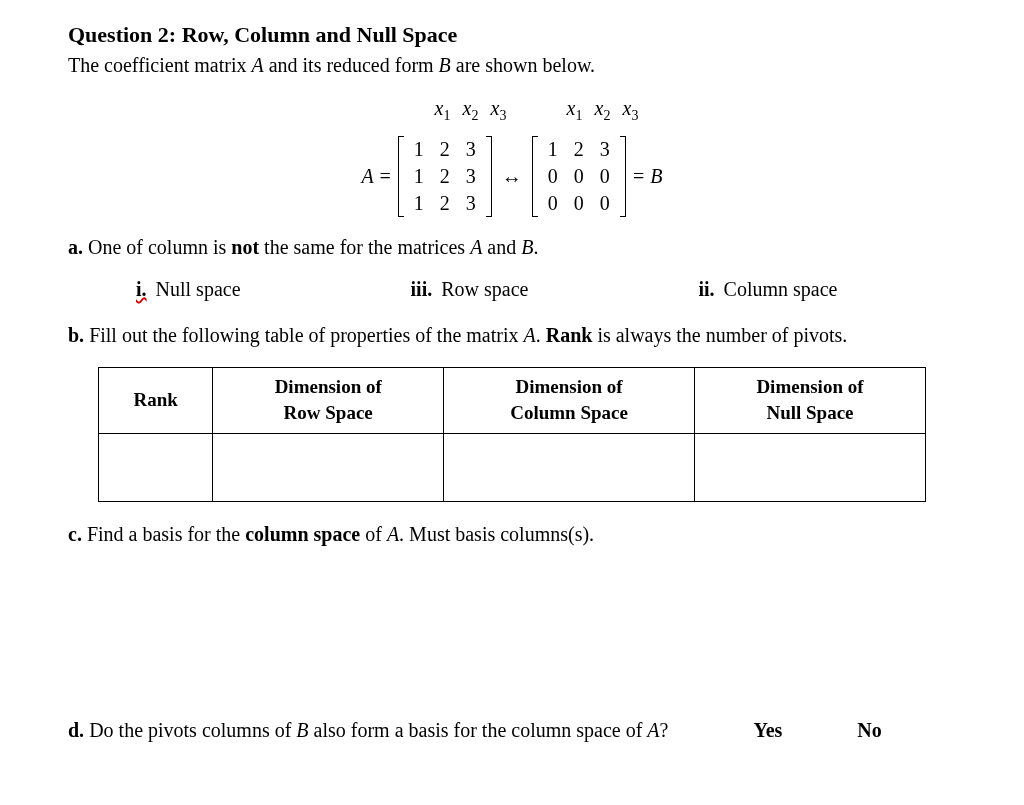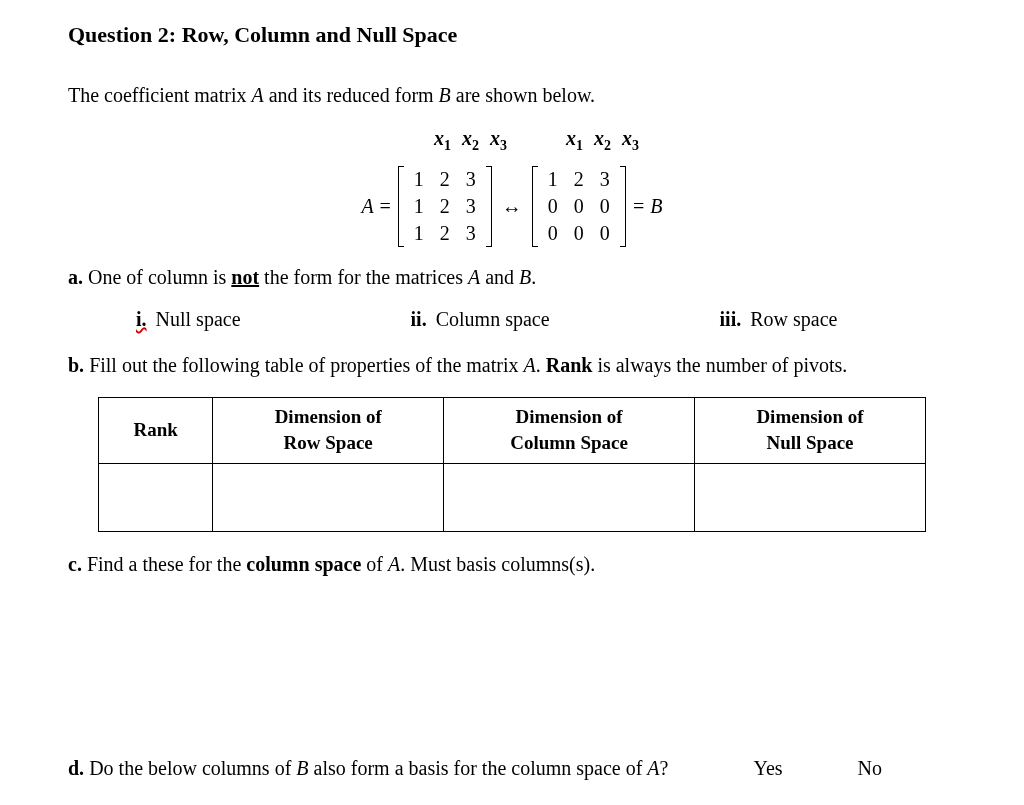--- a/index.html
+++ b/index.html
@@ -5,29 +5,29 @@
     * { margin: 0; padding: 0; box-sizing: border-box; }
     body {
       font-family: "Times New Roman", Times, serif;
       font-size: 20px;
       color: #000;
       background: #fff;
       padding: 20px 68px;
       width: 1024px;
       line-height: 1.4;
     }
-    .q-title { font-weight: bold; font-size: 22px; margin-bottom: 30px; }
+    .q-title { font-weight: bold; font-size: 22px; margin-bottom: 0; }
     .intro { margin-bottom: 12px; }
     .italic { font-style: italic; }
     .matrix-block {
       text-align: center;
       margin: 6px 0 16px 0;
       line-height: 1.5;
     }
-    .var-headers { display:inline-block;font-weight:bold; }
+    .var-headers { display:inline-block; }
     .var-headers td { width:26px; text-align:center; font-style: italic; }
     .sub { font-size: 0.7em; vertical-align: sub; font-style: normal; }
     .mat-row { display: inline-flex; align-items: center; justify-content: center; gap: 0; }
     .lhs { font-style: italic; margin-right: 6px; }
     .rhs { font-style: italic; margin-left: 6px; }
     .arrow { margin: 0 10px; }
     .mat {
       display: inline-block;
       position: relative;
       padding: 0 8px;
@@ -36,37 +36,37 @@
     .mat td { width:26px; text-align:center; padding:0 2px; line-height:1.35; }
     .mat .bracket-l, .mat .bracket-r {
       position:absolute; top:0; bottom:0; width:6px;
       border-top:1.5px solid #000; border-bottom:1.5px solid #000;
     }
     .mat .bracket-l { left:0; border-left:1.5px solid #000; }
     .mat .bracket-r { right:0; border-right:1.5px solid #000; }
     .header-gap { display:inline-block; width: 36px; }
     .part { margin: 14px 0; }
     .part .lbl { font-weight: bold; }
-    .underline { text-decoration: underline; }
+    .underline { }
     .choices { display: flex; padding-left: 68px; gap: 170px; margin: 10px 0 18px 0; }
     .choice .lbl { font-weight: bold; margin-right: 4px; }
     .redwave { text-decoration-line: underline; text-decoration-style: wavy; text-decoration-color: #D10000; }
     .tbl-wrap { margin: 18px 30px; }
     table.props { border-collapse: collapse; width: 100%; }
     table.props th, table.props td {
       border: 1.2px solid #000;
       padding: 6px 8px;
       text-align: center;
       font-weight: bold;
       font-size: 19px;
       vertical-align: middle;
     }
     table.props td { height: 68px; font-weight: normal; }
     table.props th { background:#fff; }
-    .yn { display:inline-block; font-weight:normal; margin-left:80px;margin-top:8px; }
+    .yn { display:inline-block; font-weight:bold; margin-left:80px; }
     .yn + .yn { margin-left:70px; }
     .part-c-space { height: 140px; }
   </style>
 </head>
 <body>
 
 <div class="q-title">Question 2: Row, Column and Null Space</div>
 
 <div class="intro">
   <span>The coefficient matrix </span><span class="italic">A</span><span> and its reduced form </span><span class="italic">B</span><span> are shown below.</span>
@@ -146,27 +146,27 @@
             </tr>
       </tbody>
         </table>
       <span class="bracket-r"></span>
     </span>
     <span class="rhs">= B</span>
   </div>
 </div>
 
 <div class="part">
-  <span class="lbl">a.</span><span> One of column is </span><span class="underline" style="font-weight:bold">not</span><span> the form for the matrices </span><span class="italic">A</span><span> and </span><span class="italic">B</span><span>.</span>
+  <span class="lbl">a.</span><span> One of column is </span><span class="underline" style="font-weight:bold">not</span><span> the same for the matrices </span><span class="italic">A</span><span> and </span><span class="italic">B</span><span>.</span>
 </div>
 
 <div class="choices">
   <div class="choice"><span class="lbl redwave">i.</span><span> Null space</span></div>
+  <div class="choice"><span class="lbl">iii.</span><span> Row space</span></div>
   <div class="choice"><span class="lbl">ii.</span><span> Column space</span></div>
-  <div class="choice"><span class="lbl">iii.</span><span> Row space</span></div>
 </div>
 
 <div class="part">
   <span class="lbl">b.</span><span> Fill out the following table of properties of the matrix </span><span class="italic">A</span><span>. </span><span style="font-weight:bold">Rank</span><span> is always the number of pivots.</span>
 </div>
 
 <div class="tbl-wrap">
   <table class="props">
     <tbody>
         <tr>
@@ -179,22 +179,22 @@
       <td></td>
       <td></td>
       <td></td>
       <td></td>
     </tr>
   </tbody>
     </table>
 </div>
 
 <div class="part">
-  <span class="lbl">c.</span><span> Find a these for the </span><span style="font-weight:bold">column space</span><span> of </span><span class="italic">A</span><span>. Must basis columns(s).</span>
+  <span class="lbl">c.</span><span> Find a basis for the </span><span style="font-weight:bold">column space</span><span> of </span><span class="italic">A</span><span>. Must basis columns(s).</span>
 </div>
 
 <div class="part-c-space"></div>
 
 <div class="part">
-  <span class="lbl">d.</span><span> Do the below columns of </span><span class="italic">B</span><span> also form a basis for the column space of </span><span class="italic">A</span><span>?</span>
+  <span class="lbl">d.</span><span> Do the pivots columns of </span><span class="italic">B</span><span> also form a basis for the column space of </span><span class="italic">A</span><span>?</span>
   <span class="yn">Yes</span>
   <span class="yn">No</span>
 </div>
 
 </body></html>

